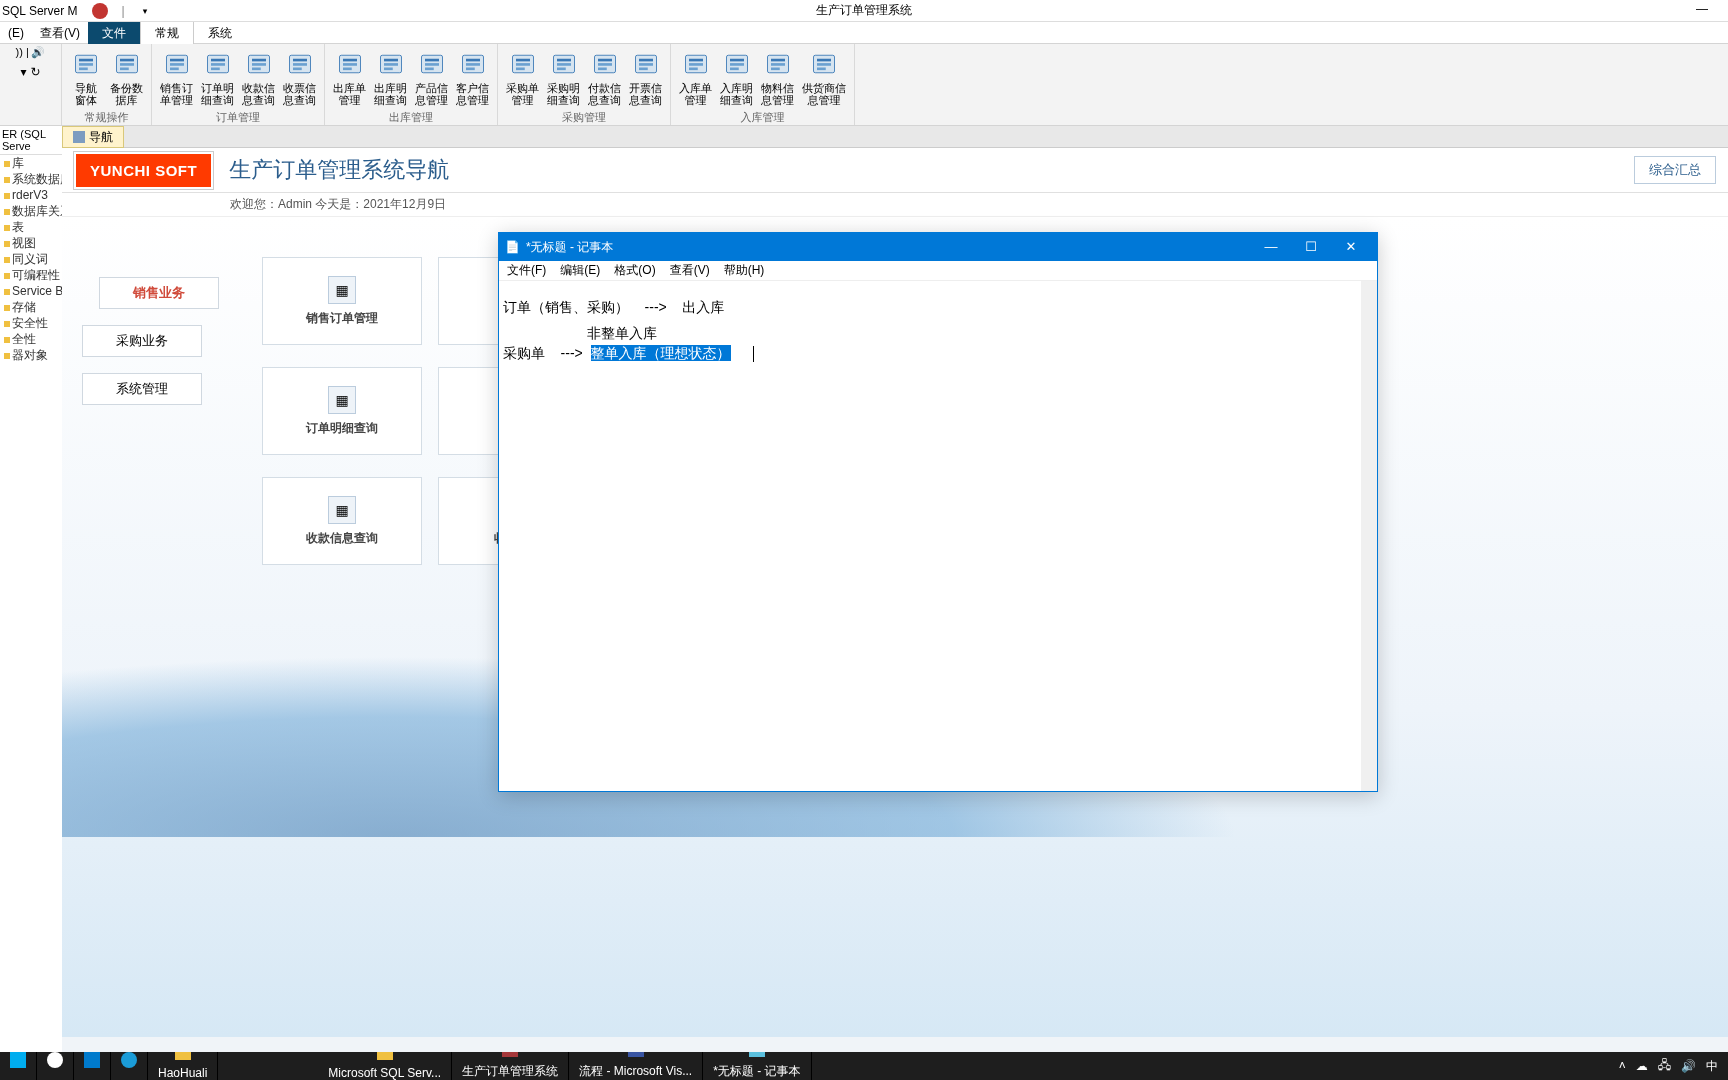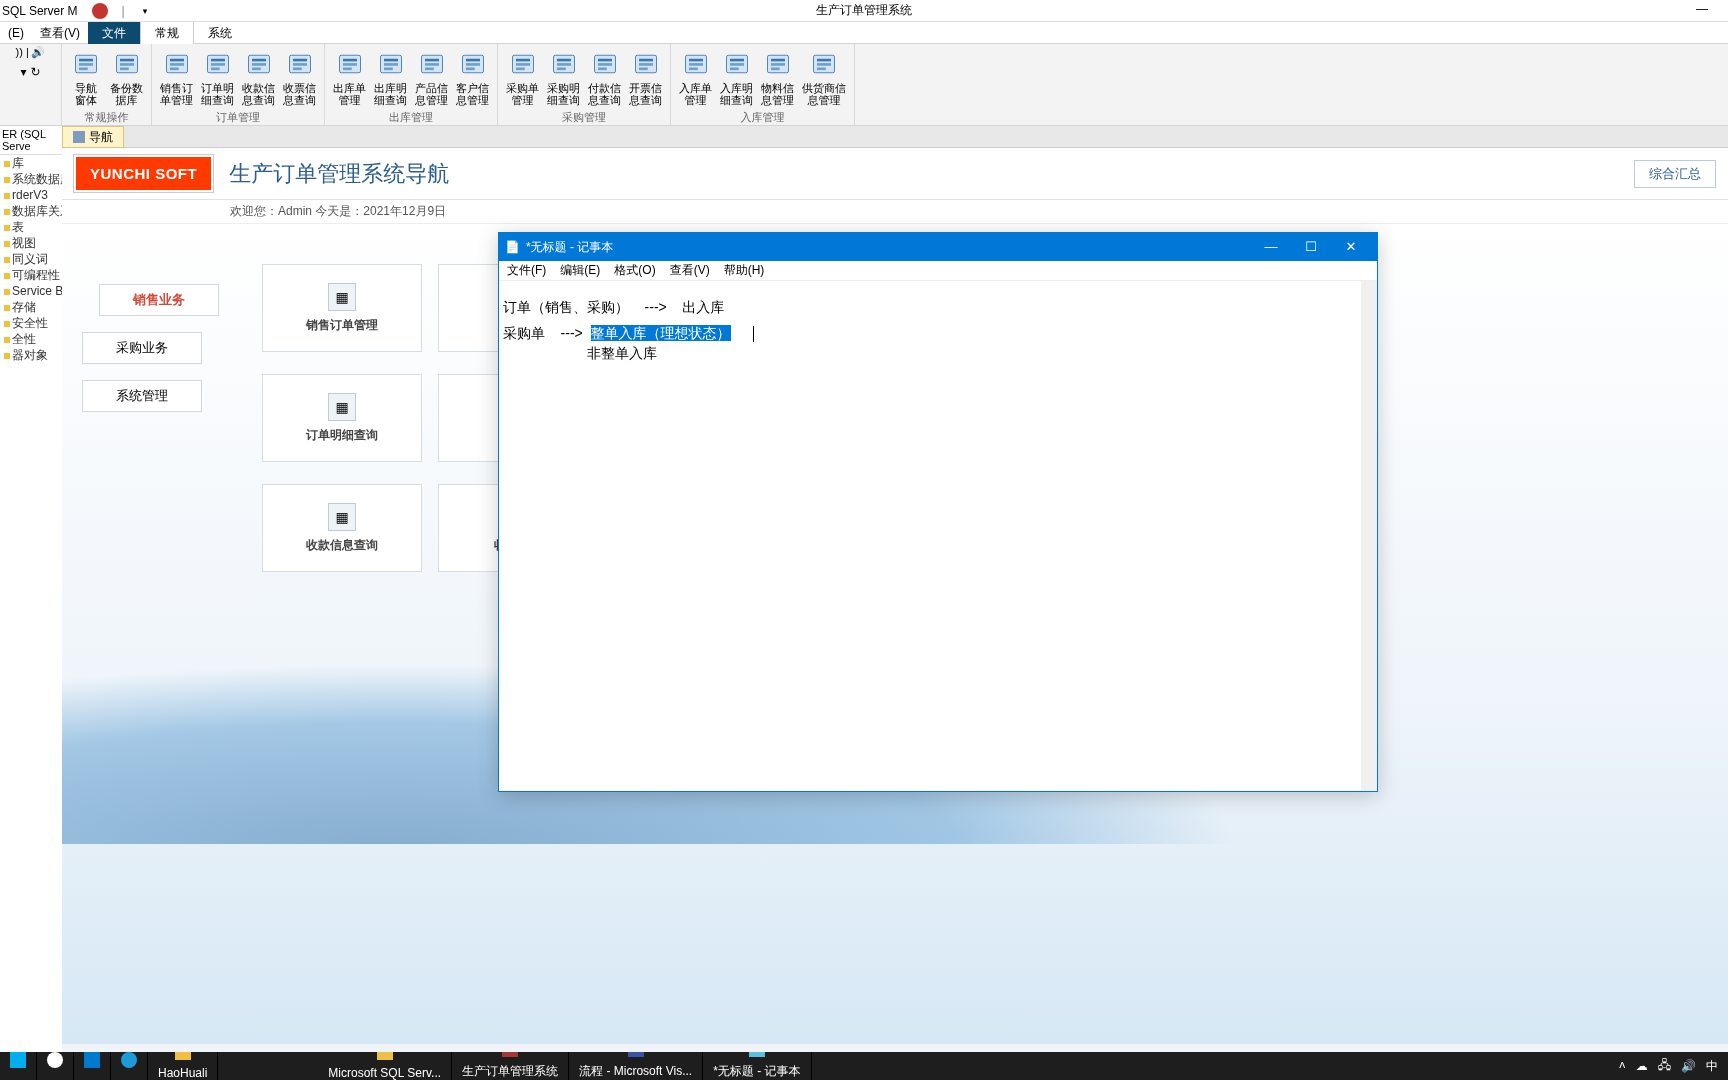--- a/index.html
+++ b/index.html
@@ -33,21 +33,21 @@
 .left-tree { position: absolute; left: 0; top: 126px; width: 62px; height: 700px; background: #fff; font-size: 12px; overflow: hidden; }
 .left-tree .hdr { font-size: 11px; padding: 2px; border-bottom: 1px solid #ddd; display:flex; gap:6px; }
 .left-tree .row { font-size: 12px; line-height: 16px; padding-left: 4px; white-space: nowrap; color: #333; }
 
 
 .main { position: absolute; left: 62px; top: 126px; right: 0; bottom: 28px; background: #f0f4f8; }
 .nav-tab { height: 22px; background: #e8e8e8; border-bottom: 1px solid #ccc; display: flex; align-items: center; }
 .nav-tab .tab { background: #fff3cc; border: 1px solid #d9c87a; padding: 0 10px; line-height: 20px; font-size: 12px; display:flex; align-items:center; gap:4px; }
 .nav-tab .tab .sq { width:12px; height:12px; background:#7d9cc0; }
 
-.nav-header { height: 52px; background: #fff; display: flex; align-items: center; padding: 0 12px; border-bottom: 1px solid #e0e0e0; }
+.nav-header { height: 45px; background: #fff; display: flex; align-items: center; padding: 0 12px; border-bottom: 1px solid #e0e0e0; }
 .logo { background: #ff3a00; color: #fff; font-weight: bold; padding: 8px 14px; font-size: 15px; letter-spacing: 0.5px; border:2px solid #fff; box-shadow:0 0 0 1px #ccc; }
 .nav-title { font-size: 22px; color: #2b5d8c; margin-left: 16px; font-weight: 400; }
 .nav-header-btn { margin-left: auto; background: #fff; border: 1px solid #bcd; padding: 4px 14px; font-size: 13px; color: #2b5d8c; }
 
 .nav-sub { height: 24px; background: #fff; display: flex; align-items: center; padding: 0 168px 0 168px; font-size: 12px; color: #555; border-bottom:1px solid #eee; }
 .nav-sub .links { margin-left: auto; display: flex; gap: 22px; color: #2b5d8c; }
 .nav-sub .links span { display:flex; align-items:center; gap:4px; }
 .link-ico { width:14px; height:14px; background:#6a9; }
 
 .nav-body { position: relative; height: calc(100% - 106px); background: linear-gradient(180deg,#fff 0%, #eef4fa 60%, #d6e8f5 100%); }
@@ -446,27 +446,27 @@
     </div>
   <div class="np-body">
     <div class="np-scroll"></div>
     <div style="height:10px;"></div>
     <div>
       <span>订单（销售、采购）</span>
       &nbsp;&nbsp;&nbsp;<span>---&gt;</span>
       &nbsp;&nbsp;&nbsp;<span>出入库</span>
     </div>
     <div style="height:6px;"></div>
+    <div style="padding-left:84px;">
+      <span>非整单入库</span>
+    </div>
     <div>
       <span>采购单</span>
       &nbsp;&nbsp;&nbsp;<span>---&gt;</span>
       &nbsp;<span class="sel">整单入库（理想状态）</span><span class="np-cursor"></span>
-    </div>
-    <div style="padding-left:84px;">
-      <span>非整单入库</span>
     </div>
   </div>
 </div>
 
 <div class="taskbar">
   <div class="tbtn">
       <span class="ic" style="background:#00adef;"></span>
     </div>
   <div class="tbtn">
       <span class="ic" style="background:#fff;border-radius:50%;"></span>

